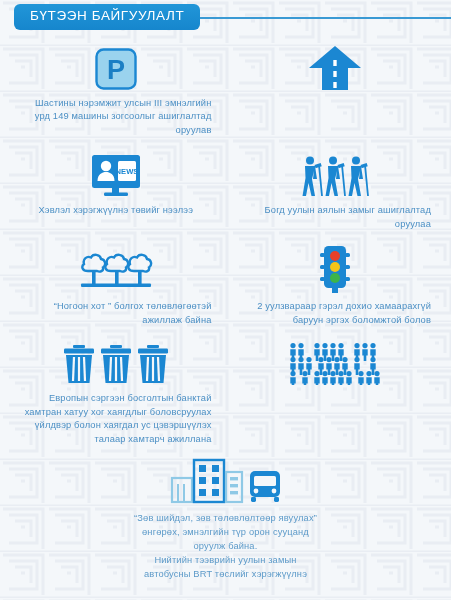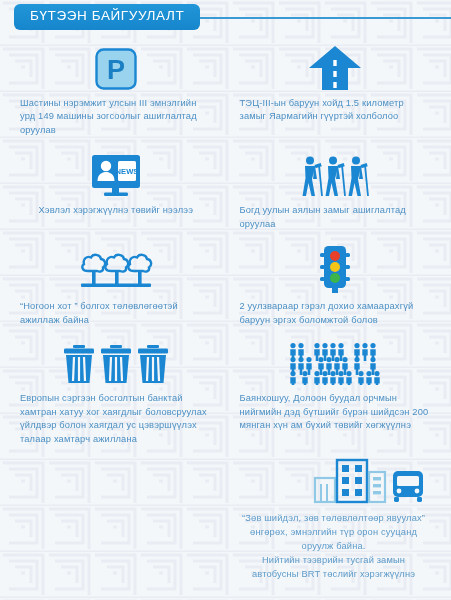--- a/index.html
+++ b/index.html
@@ -86,41 +86,41 @@
     display: flex;
     align-items: flex-end;
     justify-content: center;
     margin-bottom: 7px;
   }
 
   .caption {
     color: #4b8fc4;
     font-size: 9.3px;
     line-height: 1.45;
-    text-align: left;
+    text-align: right;
     letter-spacing: 0.15px;
   }
 
   
   .row-1 .icon-wrap { height: 46px; }
   .row-2 .icon-wrap { height: 44px; }
   .row-3 .icon-wrap { height: 48px; }
   .row-4 .icon-wrap { height: 44px; }
 
   .row-1 { padding-top: 10px; }
   .row-2 { padding-top: 10px; }
   .row-3 { padding-top: 8px; }
   .row-4 { padding-top: 8px; }
 
   
   .footer {
     margin-top: 4px;
     display: flex;
     flex-direction: column;
-    align-items: flex-end;
+    align-items: center;
     padding: 0 26px;
   }
 
   .footer .icon-wrap { height: 48px; margin-bottom: 8px; }
 
   .footer-caption {
     color: #5c9ac9;
     font-size: 9.3px;
     line-height: 1.5;
     text-align: center;
@@ -172,21 +172,20 @@
       <div class="icon-wrap">
         <svg width="54" height="44" viewBox="0 0 54 44" xmlns="http://www.w3.org/2000/svg">
           <path d="M27 0 L53 22 L40 22 L40 44 L14 44 L14 22 L1 22 Z" fill="#1b87d2"></path>
           <g stroke="#ffffff" stroke-width="3.4" stroke-linecap="butt">
             <line x1="27" y1="14" x2="27" y2="20"></line>
             <line x1="27" y1="25" x2="27" y2="31"></line>
             <line x1="27" y1="36" x2="27" y2="42"></line>
           </g>
         </svg>
       </div>
-      <div class="caption">ТЭЦ-III-ын баруун хойд 1.5 километр замыг Яармагийн гүүртэй холболоо</div>
     </div>
 
     <div class="cell row-2">
       <div class="icon-wrap">
         <svg width="50" height="42" viewBox="0 0 50 42" xmlns="http://www.w3.org/2000/svg">
           <rect x="1" y="0" width="48" height="33" rx="2.5" fill="#1b87d2"></rect>
           <circle cx="15" cy="11" r="5.2" fill="#ffffff"></circle>
           <path d="M6.5 26 C6.5 19.5 11 17 15 17 C19 17 23.5 19.5 23.5 26 Z" fill="#ffffff"></path>
           <rect x="27" y="6" width="18" height="20" rx="1.5" fill="#ffffff"></rect>
           <text x="36" y="18.5" text-anchor="middle" font-family="Liberation Sans, sans-serif" font-size="7.6" font-weight="bold" fill="#1b87d2">NEWS</text>
@@ -416,21 +415,20 @@
                 <circle cx="3" cy="2.6" r="2.6"></circle>
                 <path d="M0.3 6.2h5.4v6.2H4.3v5.6H1.7v-5.6H0.3z"></path>
               </g>
             <g transform="translate(86,28)">
                 <circle cx="3" cy="2.6" r="2.6"></circle>
                 <path d="M0.3 6.2h5.4v6.2H4.3v5.6H1.7v-5.6H0.3z"></path>
               </g>
           </g>
         </svg>
       </div>
-      <div class="caption">Баянхошуу, Долоон буудал орчмын нийгмийн дэд бүтшийг бүрэн шийдсэн  200 мянган хүн ам бүхий төвийг хөгжүүлнэ</div>
     </div>
 
   </div>
 
   <div class="footer">
     <div class="icon-wrap">
       <svg width="112" height="46" viewBox="0 0 112 46" xmlns="http://www.w3.org/2000/svg">
 
         <g fill="none" stroke="#8fc9e6" stroke-width="2.2">
           <rect x="2" y="20" width="20" height="24"></rect>
@@ -471,18 +469,18 @@
           <circle cx="86" cy="33" r="2.4"></circle>
           <circle cx="104" cy="33" r="2.4"></circle>
         </g>
       </svg>
     </div>
 
     <div class="footer-caption">
       <span class="ln">“Зөв шийдэл, зөв төлөвлөлтөөр явуулах”</span>
       <span class="ln">өнгөрөх, эмнэлгийн түр орон сууцанд</span>
       <span class="ln">оруулж байна.</span>
-      <span class="ln">Нийтийн тээврийн тусгай замын</span>
+      <span class="ln">Нийтийн тээврийн уулын замын</span>
       <span class="ln">автобусны BRT төслийг  хэрэгжүүлнэ</span>
     </div>
   </div>
 
 </div>
 
 </body></html>

